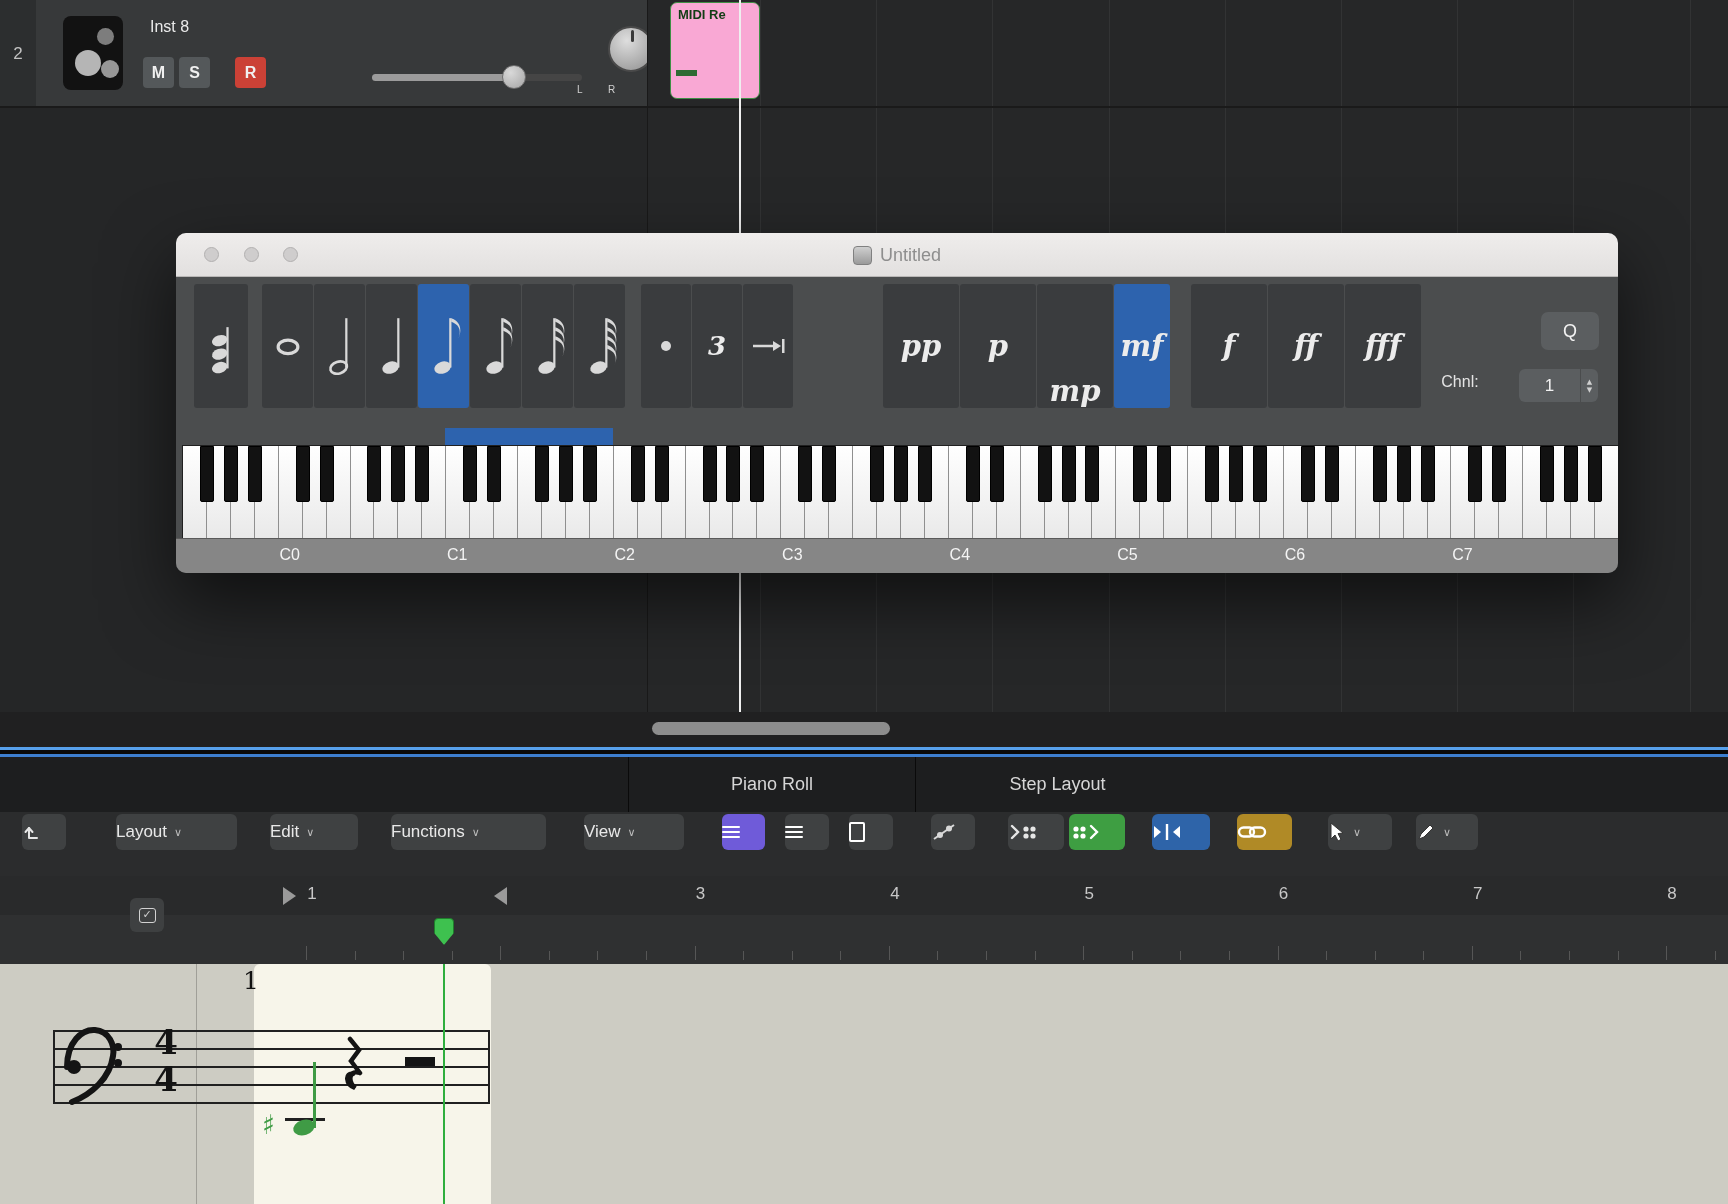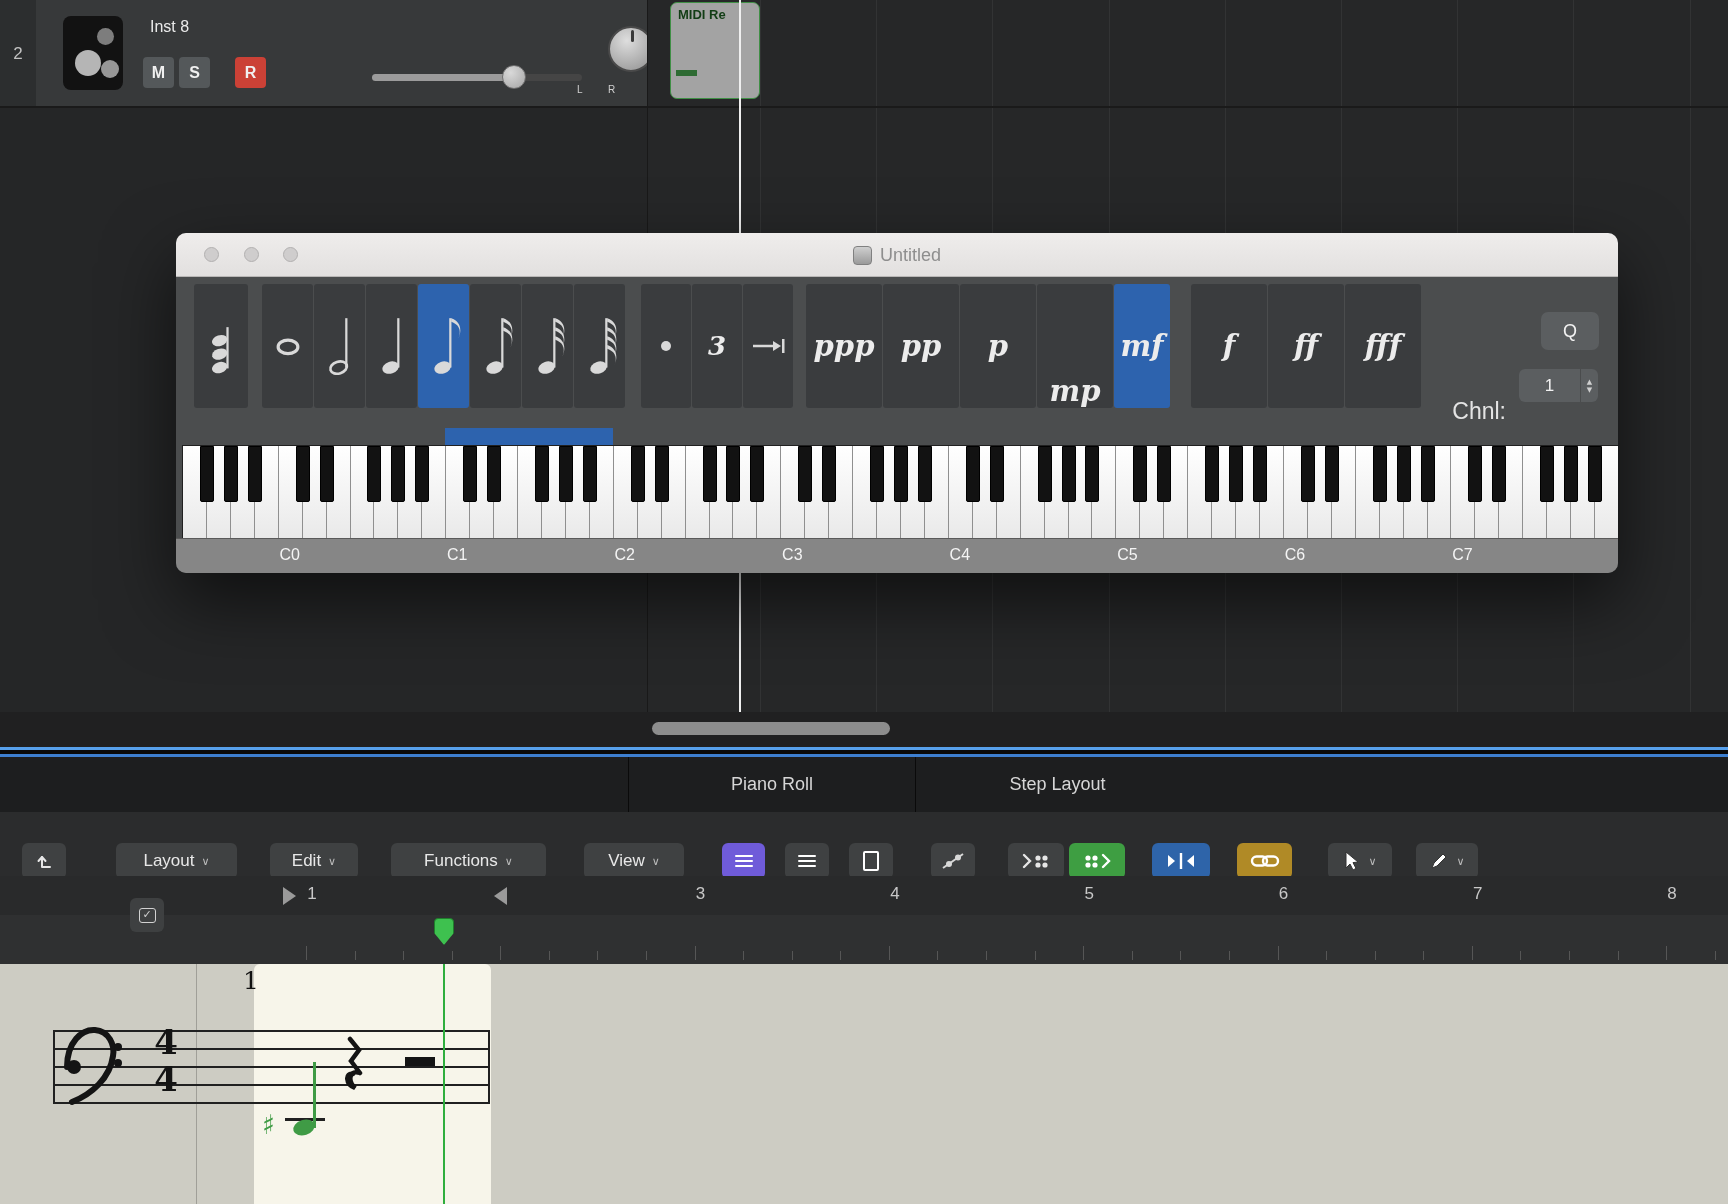--- a/index.html
+++ b/index.html
@@ -10,21 +10,21 @@
   
   .top-pane { position:absolute; left:0; top:0; width:1728px; height:747px; background:#252627; overflow:hidden; }
   .tracknum-col { position:absolute; left:0; top:0; width:36px; height:107px; background:#2c2e2f; color:#c2c2c2; font-size:17px; display:flex; align-items:center; justify-content:center; }
   .track-header { position:absolute; left:36px; top:0; width:611px; height:107px; background:#37393a; }
   .hdr-bottom-line { position:absolute; left:0; top:106px; width:1728px; height:2px; background:#1a1a1a; }
   .v-sep { position:absolute; left:647px; top:0; width:1px; height:712px; background:#191919; }
   .msr { position:absolute; width:31px; height:31px; top:57px; border-radius:4px; background:#54585a; color:#f0f0f0; font-size:16px; font-weight:bold; display:flex; align-items:center; justify-content:center; }
   .msr.rec { background:#cb4136; }
   .arrange { position:absolute; left:648px; top:0; width:1080px; height:712px; background:#262728; overflow:hidden; }
   .gline { position:absolute; top:0; width:1px; height:100%; background:#323334; }
-  .region { position:absolute; left:22px; top:2px; width:90px; height:97px; background:#a3a3a3; border:1.5px solid #3f8f45; border-radius:7px; overflow:hidden; z-index:3; }
+  .region { position:absolute; left:22px; top:2px; width:90px; height:97px; background:#f9a8d4; border:1.5px solid #3f8f45; border-radius:7px; overflow:hidden; z-index:3; }
   .region-label { position:absolute; left:7px; top:4px; color:#123d15; font-size:13px; font-weight:bold; white-space:nowrap; }
   .region-notebar { position:absolute; left:5px; top:67px; width:21px; height:6px; background:#2e6b33; }
   .playhead-white { position:absolute; left:739px; top:0; width:2px; height:712px; background:#efefef; z-index:6; }
   .scroll-strip { position:absolute; left:0; top:712px; width:1728px; height:35px; background:#202021; }
   .scroll-thumb { position:absolute; left:652px; top:10px; width:238px; height:13px; border-radius:7px; background:#8d8d8d; }
 
   
   .slider-groove { position:absolute; left:336px; top:74px; width:210px; height:7px; border-radius:3.5px; background:#454545; }
   .slider-fill { position:absolute; left:0; top:0; width:152px; height:7px; border-radius:3.5px; background:#9b9b9b; }
   .slider-thumb { position:absolute; left:466px; top:65px; width:24px; height:24px; border-radius:50%; background:radial-gradient(circle at 35% 30%, #d9d9d9, #a5a5a5); border:1px solid #6f6f6f; }
@@ -33,21 +33,21 @@
   .pan-lab { position:absolute; top:84px; color:#d0d0d0; font-size:10px; }
 
   
   .splitter { position:absolute; left:0; top:747px; width:1728px; height:10px; background:#0a0a0a; border-top:3px solid #57a0ec; border-bottom:3px solid #3d7fd0; }
 
   
   .tabbar { position:absolute; left:0; top:757px; width:1728px; height:55px; background:#1d1e1f; display:flex; }
   .tab { height:55px; display:flex; align-items:center; justify-content:center; color:#d6d6d6; font-size:18px; border-left:1px solid #0a0a0a; }
   .tab.sel { background:#2e64a9; color:#fff; }
   .etoolbar { position:absolute; left:0; top:812px; width:1728px; height:64px; background:#2b2c2d; }
-  .btn { position:absolute; top:31px; height:36px; border-radius:6px; background:#3f4142; color:#e8e8e8; font-size:17px; display:flex; align-items:center; justify-content:center; gap:7px; }
+  .btn { position:absolute; top:2px; height:36px; border-radius:6px; background:#3f4142; color:#e8e8e8; font-size:17px; display:flex; align-items:center; gap:7px; }
   .chev { font-family:"DejaVu Sans", sans-serif; font-size:11px; color:#bdbdbd; }
   .ic-lines div { width:18px; height:2.5px; background:#fff; margin:2.5px 0; border-radius:1px; }
 
   
   .ruler { position:absolute; left:0; top:876px; width:1728px; height:88px; background:#292a2b; }
   .ruler-ticksrow { position:absolute; left:0; top:39px; width:1728px; height:49px; background:#2f3031; }
   .rnum { position:absolute; top:8px; transform:translateX(-50%); color:#c8c8c8; font-size:17px; }
   .tick { position:absolute; bottom:4px; width:1px; background:#565656; }
   .tri-r { position:absolute; left:283px; top:11px; width:0; height:0; border-left:13px solid #9a9a9a; border-top:9px solid transparent; border-bottom:9px solid transparent; }
   .tri-l { position:absolute; left:494px; top:11px; width:0; height:0; border-right:13px solid #9a9a9a; border-top:9px solid transparent; border-bottom:9px solid transparent; }
@@ -68,21 +68,21 @@
   .fwin { position:absolute; left:176px; top:233px; width:1442px; height:340px; border-radius:10px; background:#4b4d4e;
           box-shadow:0 28px 70px rgba(0,0,0,0.6); overflow:hidden; z-index:50; }
   .titlebar { position:absolute; left:0; top:0; width:100%; height:44px; background:linear-gradient(#efedec,#e2e0df); border-bottom:1px solid #b9b7b6; }
   .tl { position:absolute; top:14px; width:15px; height:15px; border-radius:50%; background:#cfcdcd; border:1px solid #b2b0b0; }
   .wtitle { position:absolute; left:0; right:0; top:0; height:44px; display:flex; align-items:center; justify-content:center; gap:8px; color:#8e8e8e; font-size:18px; }
   .app-ic { width:19px; height:19px; border-radius:4px; background:linear-gradient(#cfcfcf,#9a9a9a); border:1px solid #808080; }
   .tile { position:absolute; top:51px; height:124px; background:#3a3c3e; border-radius:3px; display:flex; align-items:center; justify-content:center; }
   .tile.sel { background:#2d63ae; }
   .dyn { font-family:"DejaVu Serif", serif; font-style:italic; font-weight:700; font-size:29px; color:#ececec; }
   .qbtn { position:absolute; left:1365px; top:79px; width:58px; height:38px; border-radius:7px; background:#5b5e60; color:#f2f2f2; font-size:18px; display:flex; align-items:center; justify-content:center; }
-  .chnl-label { position:absolute; left:1238px; top:140px; width:92px; text-align:right; color:#e4e4e4; font-size:23px;margin-top:25px; }
+  .chnl-label { position:absolute; left:1238px; top:140px; width:92px; text-align:center; color:#e4e4e4; font-size:16px; }
   .chnl-box { position:absolute; left:1343px; top:136px; width:79px; height:33px; border-radius:6px; background:#5b5e60; display:flex; overflow:hidden; }
   .chnl-val { flex:1; color:#f2f2f2; font-size:17px; display:flex; align-items:center; justify-content:center; }
   .stepper { width:18px; border-left:1px solid #4a4c4d; display:flex; flex-direction:column; align-items:center; justify-content:center; color:#cfcfcf; font-size:7px; line-height:8px; font-family:"DejaVu Sans",sans-serif; }
   .range-bar { position:absolute; left:269px; top:195px; width:168px; height:17px; background:#2d63ae; }
   .keyboard { position:absolute; left:6px; top:212px; width:1436px; height:93px; background:#fff; border:1px solid #202020; }
   .wkey { position:absolute; top:0; height:93px; background:linear-gradient(#ffffff,#e9e9e9); border-right:1px solid #8f8f8f; }
   .bkey { position:absolute; top:0; width:14px; height:56px; background:#121212; border-radius:0 0 2px 2px; z-index:2; border:1px solid #000; }
   .octave-strip { position:absolute; left:0px; top:305px; width:1442px; height:35px; background:#868686; border-top:1px solid #5a5a5a; }
   .oct-label { position:absolute; top:7px; transform:translateX(-50%); color:#f4f4f4; font-size:16px; }
 </style>
@@ -431,23 +431,20 @@
       <span class="dyn" style="font-size:26px;">3</span>
     </div>
     <div class="tile" style="left:567px;width:50px;">
       <svg width="36" height="20" viewBox="0 0 36 20">
           <line x1="3" y1="10" x2="23" y2="10" stroke="#d9d9d9" stroke-width="2.5"></line>
           <polygon points="23,5 31,10 23,15" fill="#d9d9d9"></polygon>
           <rect x="32" y="3" width="2.5" height="14" fill="#d9d9d9"></rect>
         </svg>
     </div>
 
-    <div class="tile" style="left:630px;width:76px;">
-        <span class="dyn">ppp</span>
-      </div>
     <div class="tile" style="left:707px;width:76px;">
         <span class="dyn">pp</span>
       </div>
     <div class="tile" style="left:784px;width:76px;">
         <span class="dyn">p</span>
       </div>
     <div class="tile" style="left:861px;width:76px;align-items:flex-end;">
         <span class="dyn">mp</span>
       </div>
     <div class="tile sel" style="left:938px;width:56px;">

